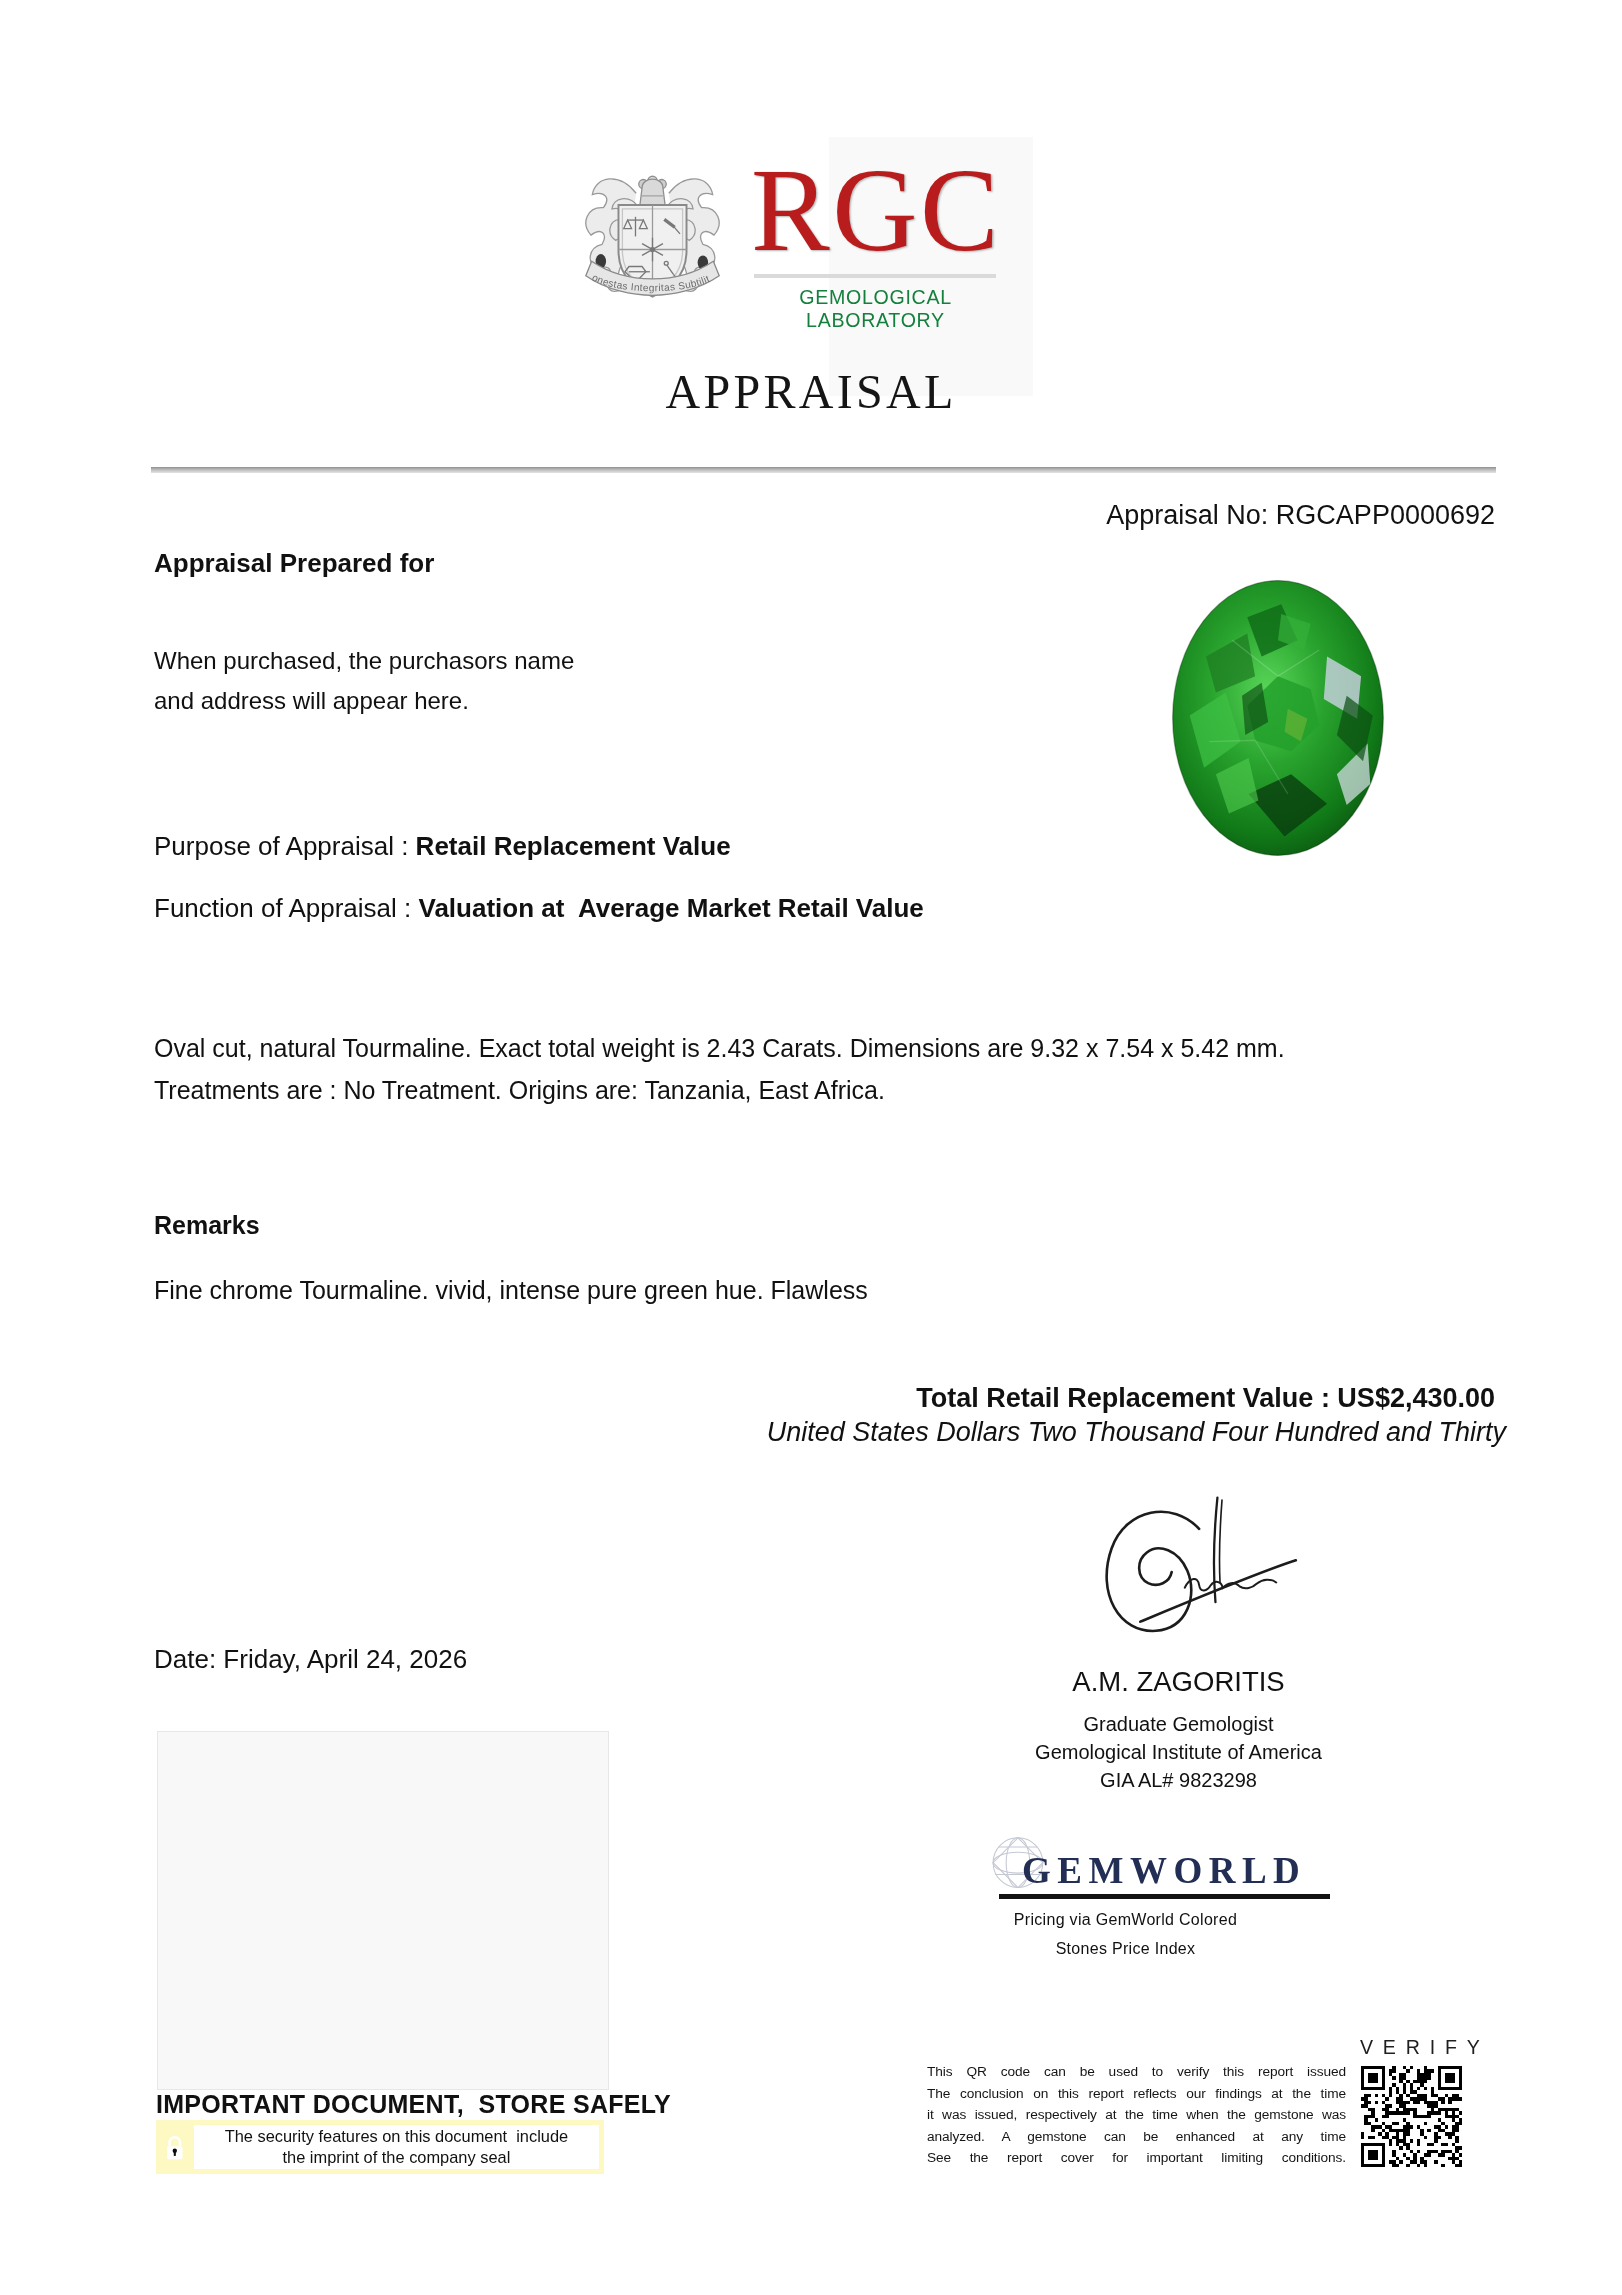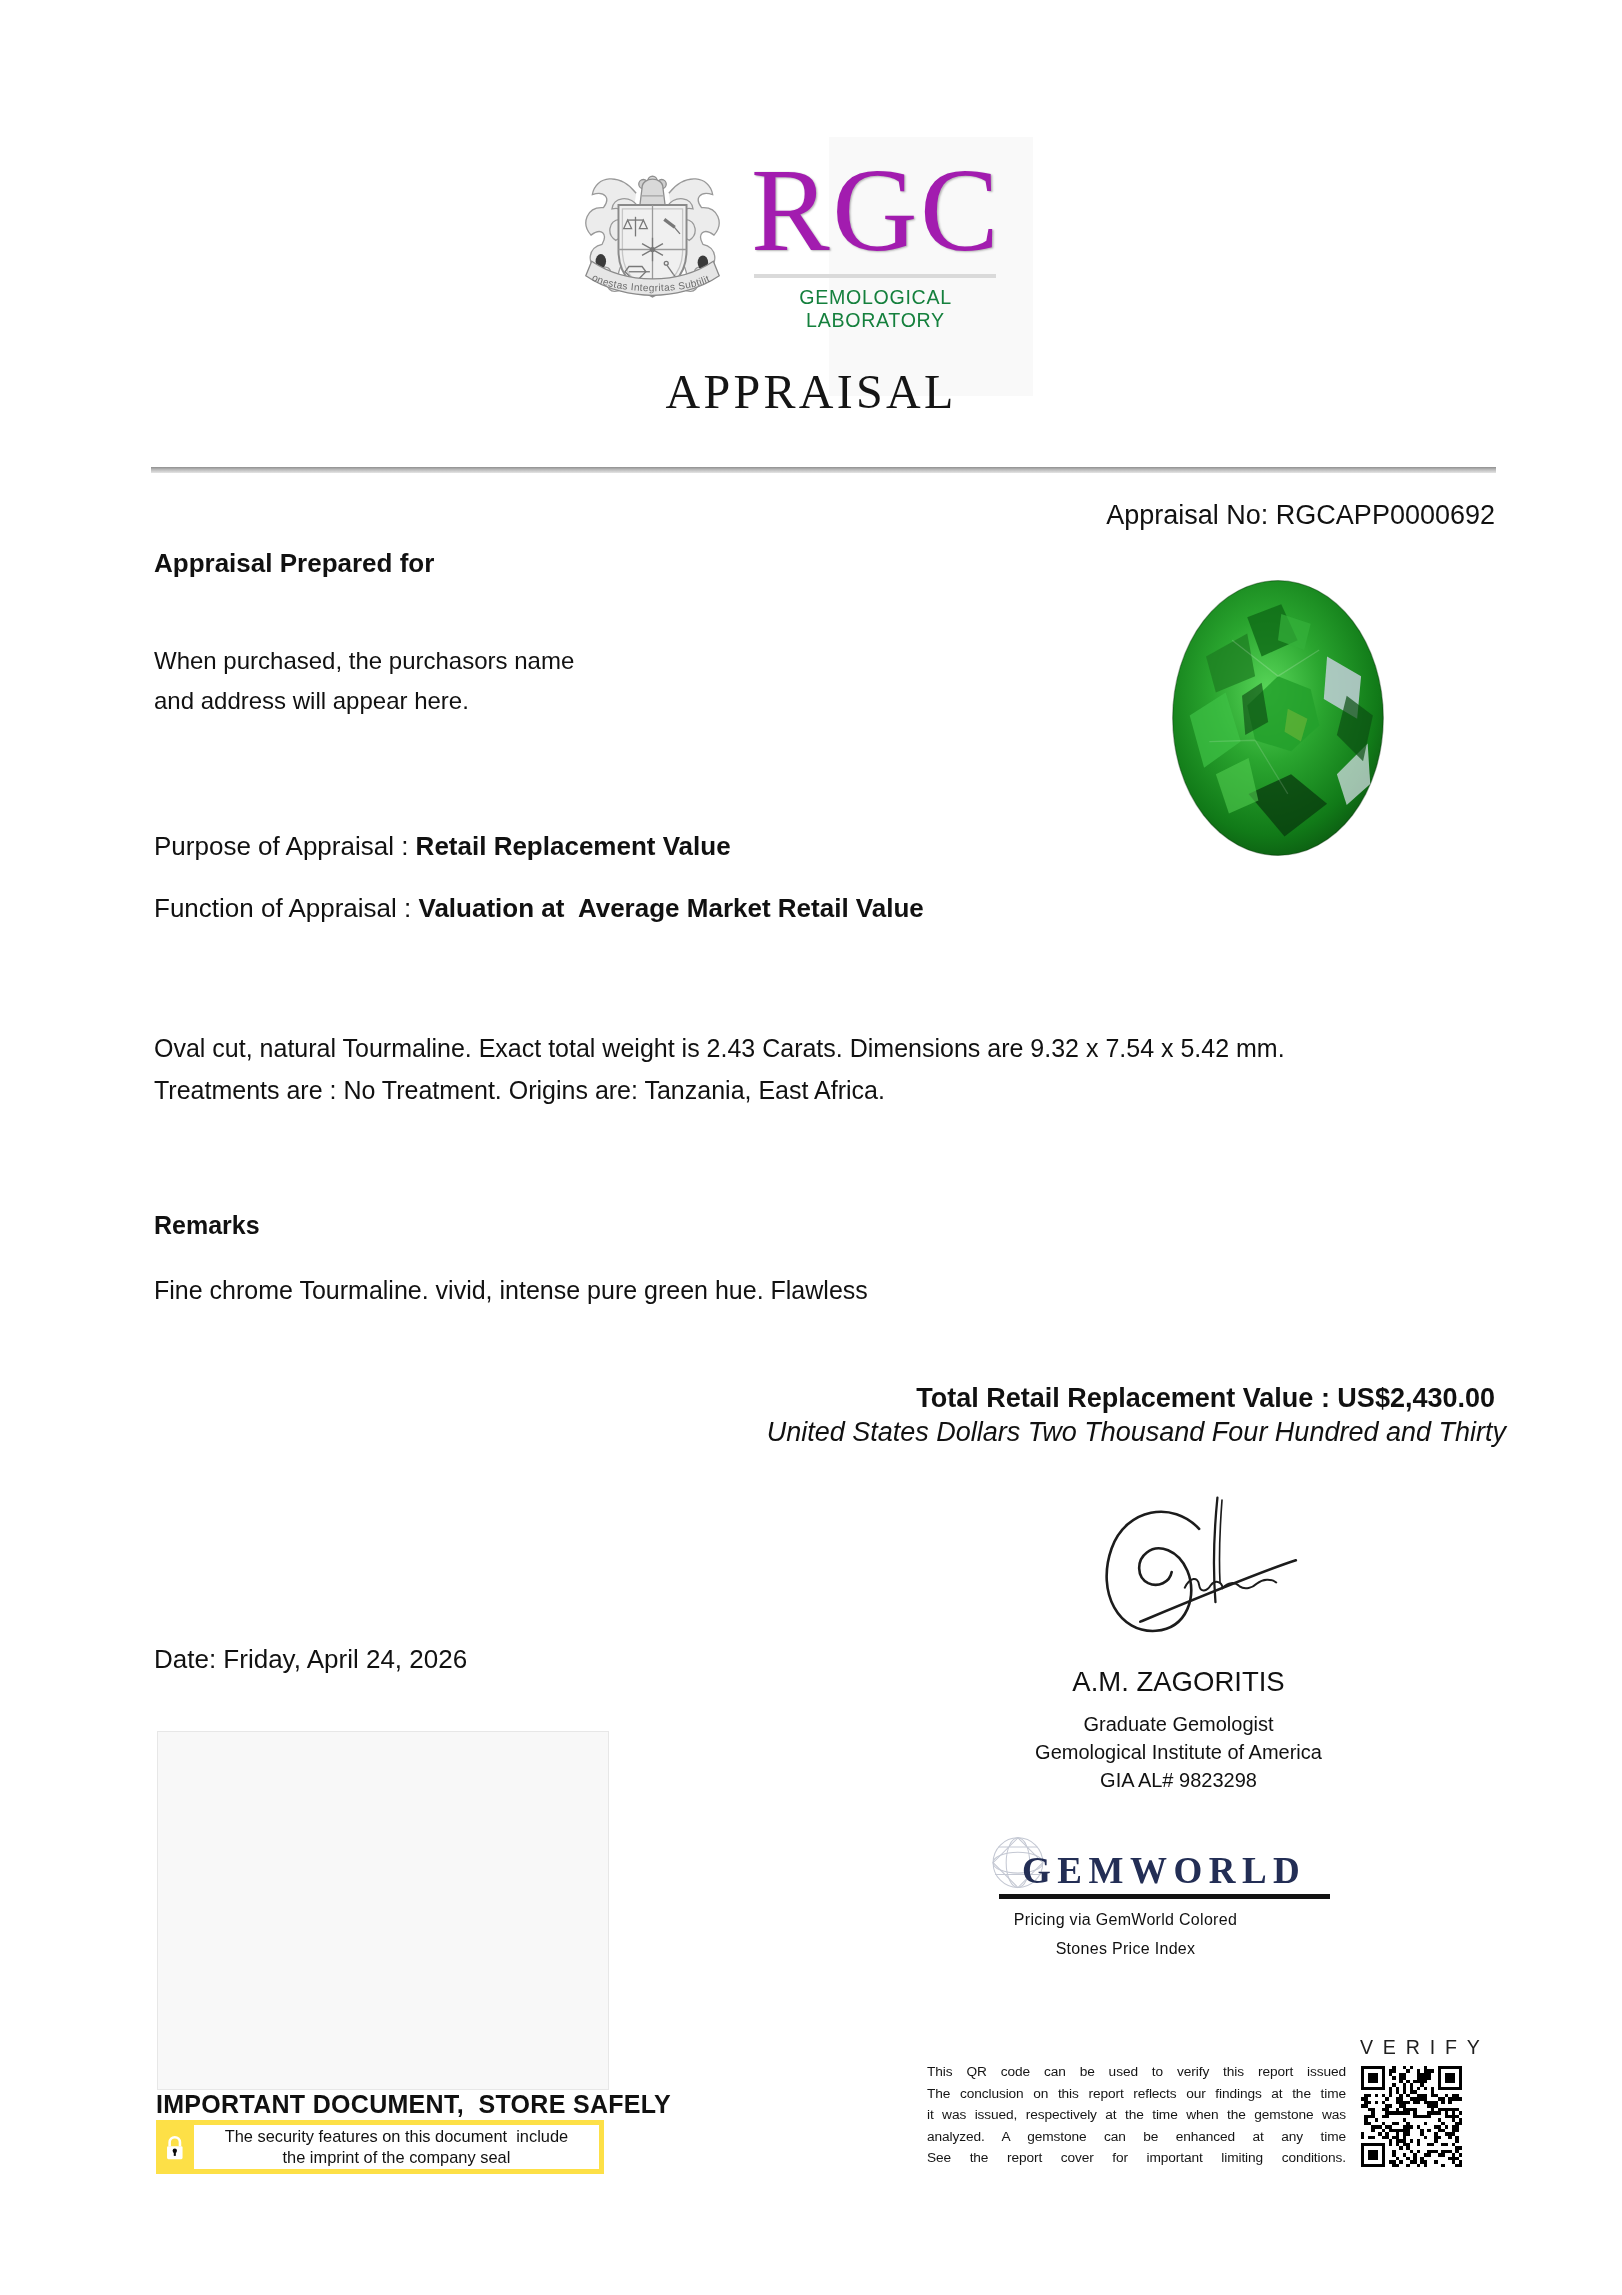--- a/index.html
+++ b/index.html
@@ -2,21 +2,21 @@
 <html style="font-size:10.5px"><head>
 <meta charset="utf-8">
 <style>
   html,body{margin:0;padding:0;background:#ffffff;}
   body{width:1622px;height:2295px;position:relative;font-family:"Liberation Sans",sans-serif;color:#111;}
   .abs{position:absolute;}
   
   .logo-bg{left:829px;top:137px;width:204px;height:259px;background:#f9f9f9;}
   .crest{left:574px;top:154px;width:157px;height:157px;}
   .rgc{left:751px;top:152px;font-family:"Liberation Serif",serif;font-size:118px;line-height:1;
-       letter-spacing:2.6px;color:#a21caf;text-shadow:1.3px 1.3px 2px #b5b5b5,-0.7px -0.7px 0.7px #f7f7f7;}
+       letter-spacing:2.6px;color:#b91c1c;text-shadow:1.3px 1.3px 2px #b5b5b5,-0.7px -0.7px 0.7px #f7f7f7;}
   .rgc-rule{left:754px;top:274px;width:242px;height:3.9px;background:#dadada;}
   .lab{left:753px;top:286px;width:245px;text-align:center;font-size:19.6px;letter-spacing:0.7px;color:#15803d;}
   .title{left:0;top:364px;width:1622px;text-align:center;font-family:"Liberation Serif",serif;
          font-size:48px;letter-spacing:3.3px;color:#151515;}
   .hrule{left:151px;top:467px;width:1345px;height:5.9px;
          background:linear-gradient(180deg,#8f8f8f 0%,#bcbcbc 45%,#e5e5e5 100%);}
   
   .appraisal-no{right:127px;top:500px;font-size:27px;}
   .prep-h{left:154px;top:548px;font-size:26px;font-weight:bold;}
   .prep-l1{left:154px;top:647px;font-size:24px;}
@@ -43,21 +43,21 @@
             letter-spacing:6.5px;color:#232e55;}
   .gw-rule{left:999px;top:1894px;width:331px;height:4.6px;background:#121212;}
   .gw-lines{left:929px;top:1905px;width:393px;text-align:center;font-size:16px;line-height:29px;letter-spacing:0.3px;}
   
   .verify{left:1360px;top:2036px;font-size:19.6px;letter-spacing:9.8px;color:#1f1f1f;}
   .qr{left:1361px;top:2066px;width:101px;height:101px;}
   .qr-text{left:927px;top:2061px;width:419px;font-size:13.7px;line-height:21.6px;letter-spacing:-0.1px;color:#151515;}
   .qr-line{text-align:justify;text-align-last:justify;}
   
   .important{left:156px;top:2090px;font-size:25px;font-weight:bold;letter-spacing:0.3px;}
-  .sec-box{left:156px;top:2120px;width:448px;height:54px;background:#fde047;display:flex;align-items:stretch;}
+  .sec-box{left:156px;top:2120px;width:448px;height:54px;background:#fef9c3;display:flex;align-items:stretch;}
   .sec-lock{width:38px;display:flex;align-items:center;justify-content:center;}
   .sec-inner{flex:1;margin:4.6px 5.2px 4.6px 0;background:#ffffff;display:flex;flex-direction:column;
              justify-content:center;text-align:center;font-size:16.4px;line-height:21px;}
 </style>
 </head>
 <body>
 
 <div>
 
   <div class="abs logo-bg"></div>

